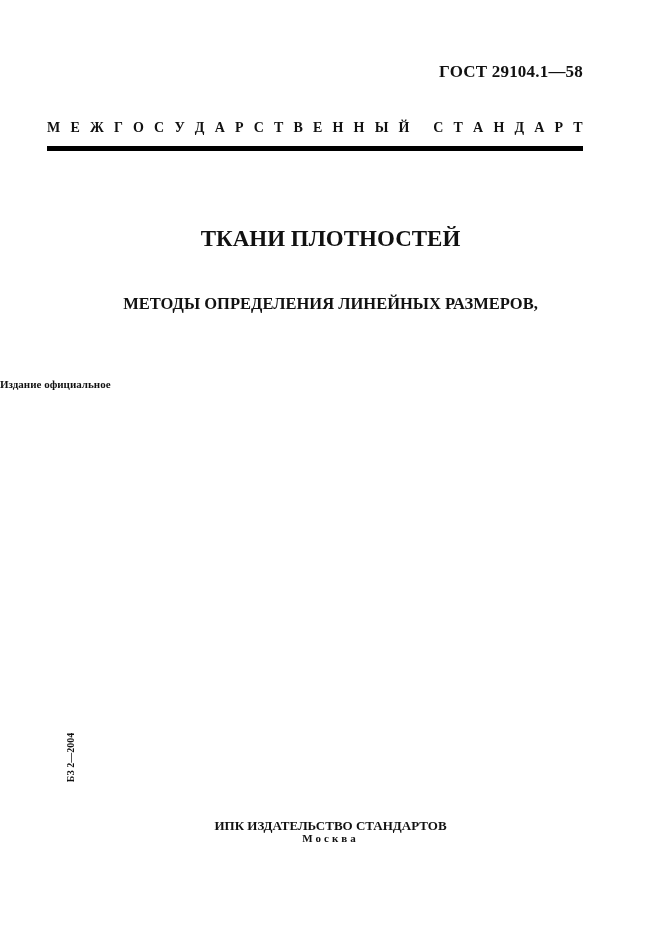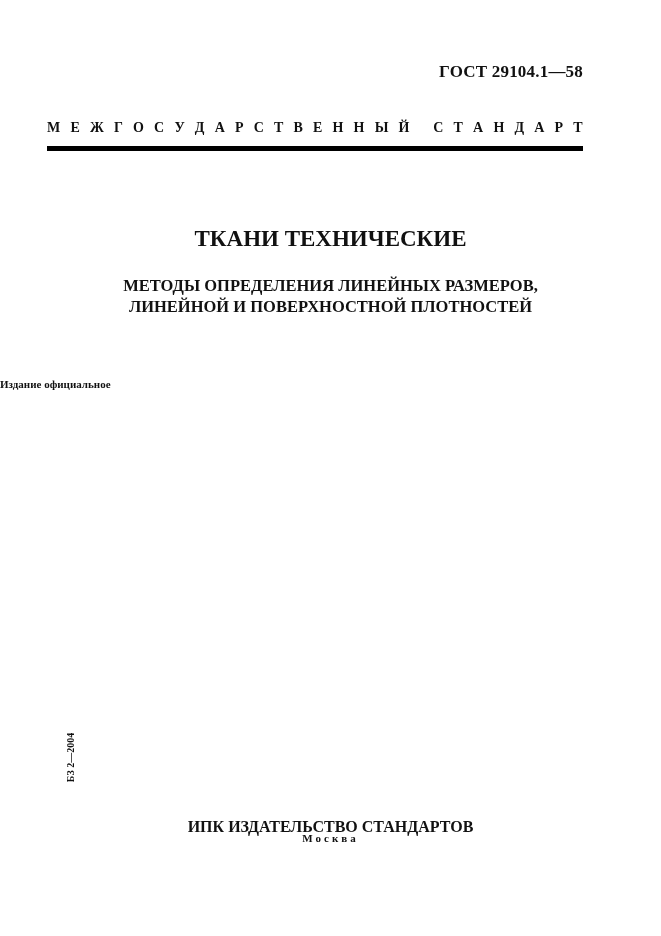--- a/index.html
+++ b/index.html
@@ -5,25 +5,25 @@
     html, body { margin: 0; padding: 0; background: #ffffff; }
     body { width: 661px; height: 936px; position: relative; overflow: hidden;
            font-family: "Liberation Serif", "DejaVu Serif", serif; color: #111; }
     .abs { position: absolute; }
     .doc-number { top: 62px; right: 78px; font-size: 17px; font-weight: bold; letter-spacing: 0.2px; }
     .interstate { top: 120px; left: 47px; width: 536px; font-size: 14px; font-weight: bold;
                   display: flex; justify-content: space-between; }
     .interstate span { display: inline-block; }
     .rule { top: 146px; left: 47px; width: 536px; height: 5px; background: #000; }
     .title { top: 226px; left: 0; width: 661px; text-align: center; font-size: 23px; font-weight: bold; }
-    .subtitle { top: 275px; left: 0; width: 661px; text-align: center; font-size: 16.5px; font-weight: bold; line-height: 21px; }
+    .subtitle { top: 293px; left: 0; width: 661px; text-align: center; font-size: 16.5px; font-weight: bold; line-height: 21px; }
     .edition { top: 378px; left: 0; width: 661px; font-size: 11px; font-weight: bold; }
     .side-code { top: 752px; left: 40px; font-size: 10px; font-weight: bold; transform: rotate(-90deg);
                  transform-origin: center; white-space: nowrap; width: 60px; text-align: center; }
-    .publisher { top: 818px; left: 0; width: 661px; text-align: center; font-size: 16px; font-weight: bold; }
+    .publisher { top: 818px; left: 0; width: 661px; text-align: center; font-size: 13px; font-weight: bold; }
     .city { top: 832px; left: 0; width: 661px; text-align: center; font-size: 11px; font-weight: bold; letter-spacing: 3px; }
   </style>
 </head>
 <body>
 
 <div class="abs doc-number">ГОСТ 29104.1—58</div>
 
 <div class="abs interstate" id="interstate">
     <span>М</span>
     <span>Е</span>
@@ -49,25 +49,24 @@
     <span>А</span>
     <span>Н</span>
     <span>Д</span>
     <span>А</span>
     <span>Р</span>
     <span>Т</span>
   </div>
 
 <div class="abs rule"></div>
 
-<div class="abs title">ТКАНИ ТЕХНИЧЕСКИЕ</div>
+<div class="abs title">ТКАНИ ПЛОТНОСТЕЙ</div>
 
 <div class="abs subtitle">
   <div>МЕТОДЫ ОПРЕДЕЛЕНИЯ ЛИНЕЙНЫХ РАЗМЕРОВ,</div>
-  <div>ЛИНЕЙНОЙ И ПОВЕРХНОСТНОЙ ПЛОТНОСТЕЙ</div>
 </div>
 
 <div class="abs edition">Издание официальное</div>
 
 <div class="abs side-code">БЗ 2—2004</div>
 
 <div class="abs publisher">ИПК ИЗДАТЕЛЬСТВО СТАНДАРТОВ</div>
 <div class="abs city">Москва</div>
 
 </body></html>

